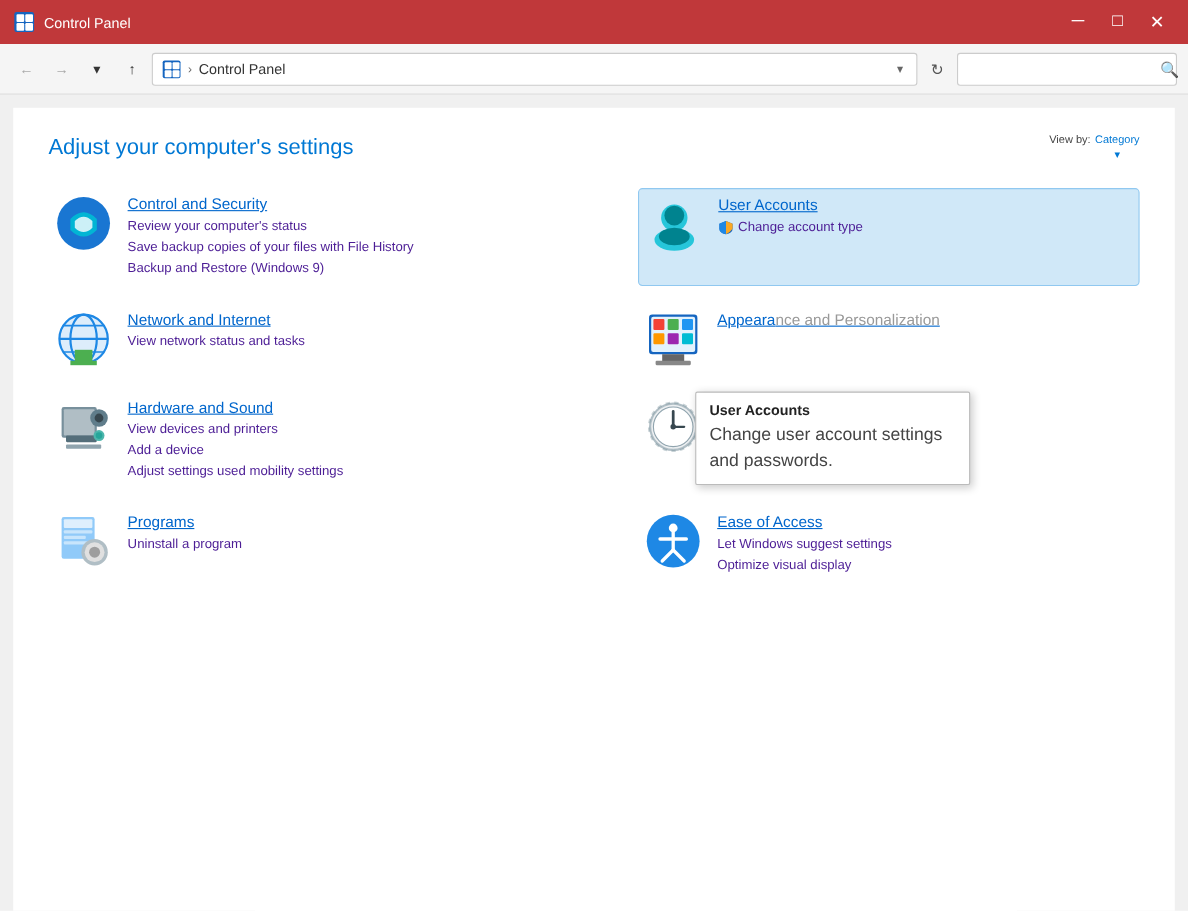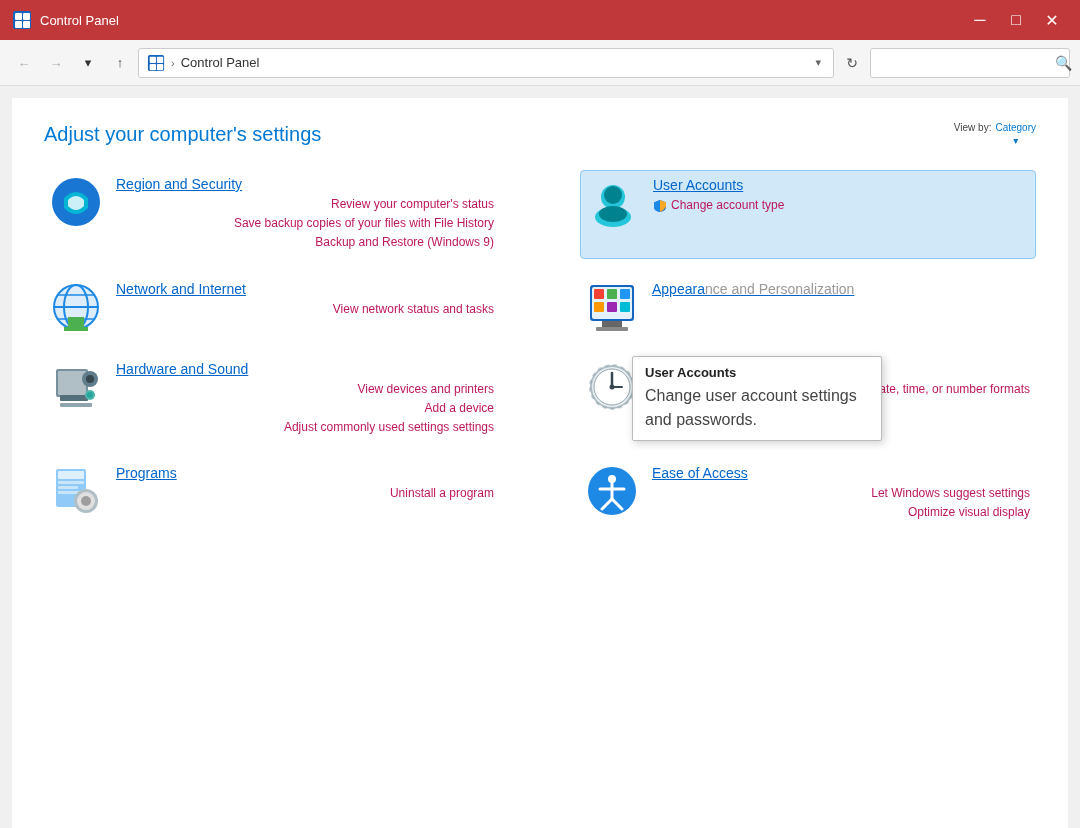--- a/index.html
+++ b/index.html
@@ -202,27 +202,26 @@
     }
     .category-link {
       color: #0066cc;
       text-decoration: underline;
       font-size: 14px;
       cursor: pointer;
       display: block;
       margin-bottom: 3px;
     }
     .category-sublink {
-      color: #be185d;
+      color: #4c1d95;
       text-decoration: none;
       font-size: 12px;
       cursor: pointer;
       display: block;
       line-height: 1.6;
-      text-align: right;
     }
 
     
     .tooltip-dropdown {
       position: absolute;
       background: white;
       border: 1px solid #bbb;
       box-shadow: 2px 2px 8px rgba(0,0,0,0.2);
       border-radius: 2px;
       padding: 8px 12px;
@@ -313,21 +312,21 @@
 
     <div class="category-item">
       <div class="category-icon">
         <svg width="52" height="52" viewBox="0 0 52 52">
           <circle cx="26" cy="26" r="24" fill="#1976D2"></circle>
           <path d="M14 22 Q26 10 38 22 L38 32 Q26 44 14 32 Z" fill="#00BCD4" opacity="0.9"></path>
           <path d="M18 24 Q26 16 34 24 L34 30 Q26 38 18 30 Z" fill="white" opacity="0.8"></path>
         </svg>
       </div>
       <div class="category-text">
-        <a class="category-link">Region and Security</a>
+        <a class="category-link">Control and Security</a>
         <a class="category-sublink">Review your computer's status</a>
         <a class="category-sublink">Save backup copies of your files with File History</a>
         <a class="category-sublink">Backup and Restore (Windows 9)</a>
       </div>
     </div>
 
     <div class="category-item highlighted" style="position:relative;">
       <div class="category-icon">
         <svg width="52" height="52" viewBox="0 0 52 52">
           <circle cx="26" cy="20" r="12" fill="#26C6DA"></circle>
@@ -398,21 +397,21 @@
           <circle cx="40" cy="18" r="4" fill="#37474F"></circle>
           <rect x="10" y="42" width="32" height="4" rx="1" fill="#90A4AE"></rect>
           <circle cx="40" cy="34" r="5" fill="#4DB6AC"></circle>
           <circle cx="40" cy="34" r="3" fill="#26A69A"></circle>
         </svg>
       </div>
       <div class="category-text">
         <a class="category-link">Hardware and Sound</a>
         <a class="category-sublink">View devices and printers</a>
         <a class="category-sublink">Add a device</a>
-        <a class="category-sublink">Adjust commonly used settings settings</a>
+        <a class="category-sublink">Adjust settings used mobility settings</a>
       </div>
     </div>
 
     <div class="category-item">
       <div class="category-icon">
         <svg width="52" height="52" viewBox="0 0 52 52">
           <circle cx="26" cy="26" r="22" fill="#B0BEC5"></circle>
           <circle cx="26" cy="26" r="20" fill="#ECEFF1"></circle>
           <circle cx="26" cy="26" r="18" fill="white" stroke="#90A4AE" stroke-width="1"></circle>
           <line x1="26" y1="26" x2="26" y2="12" stroke="#37474F" stroke-width="2.5" stroke-linecap="round"></line>

